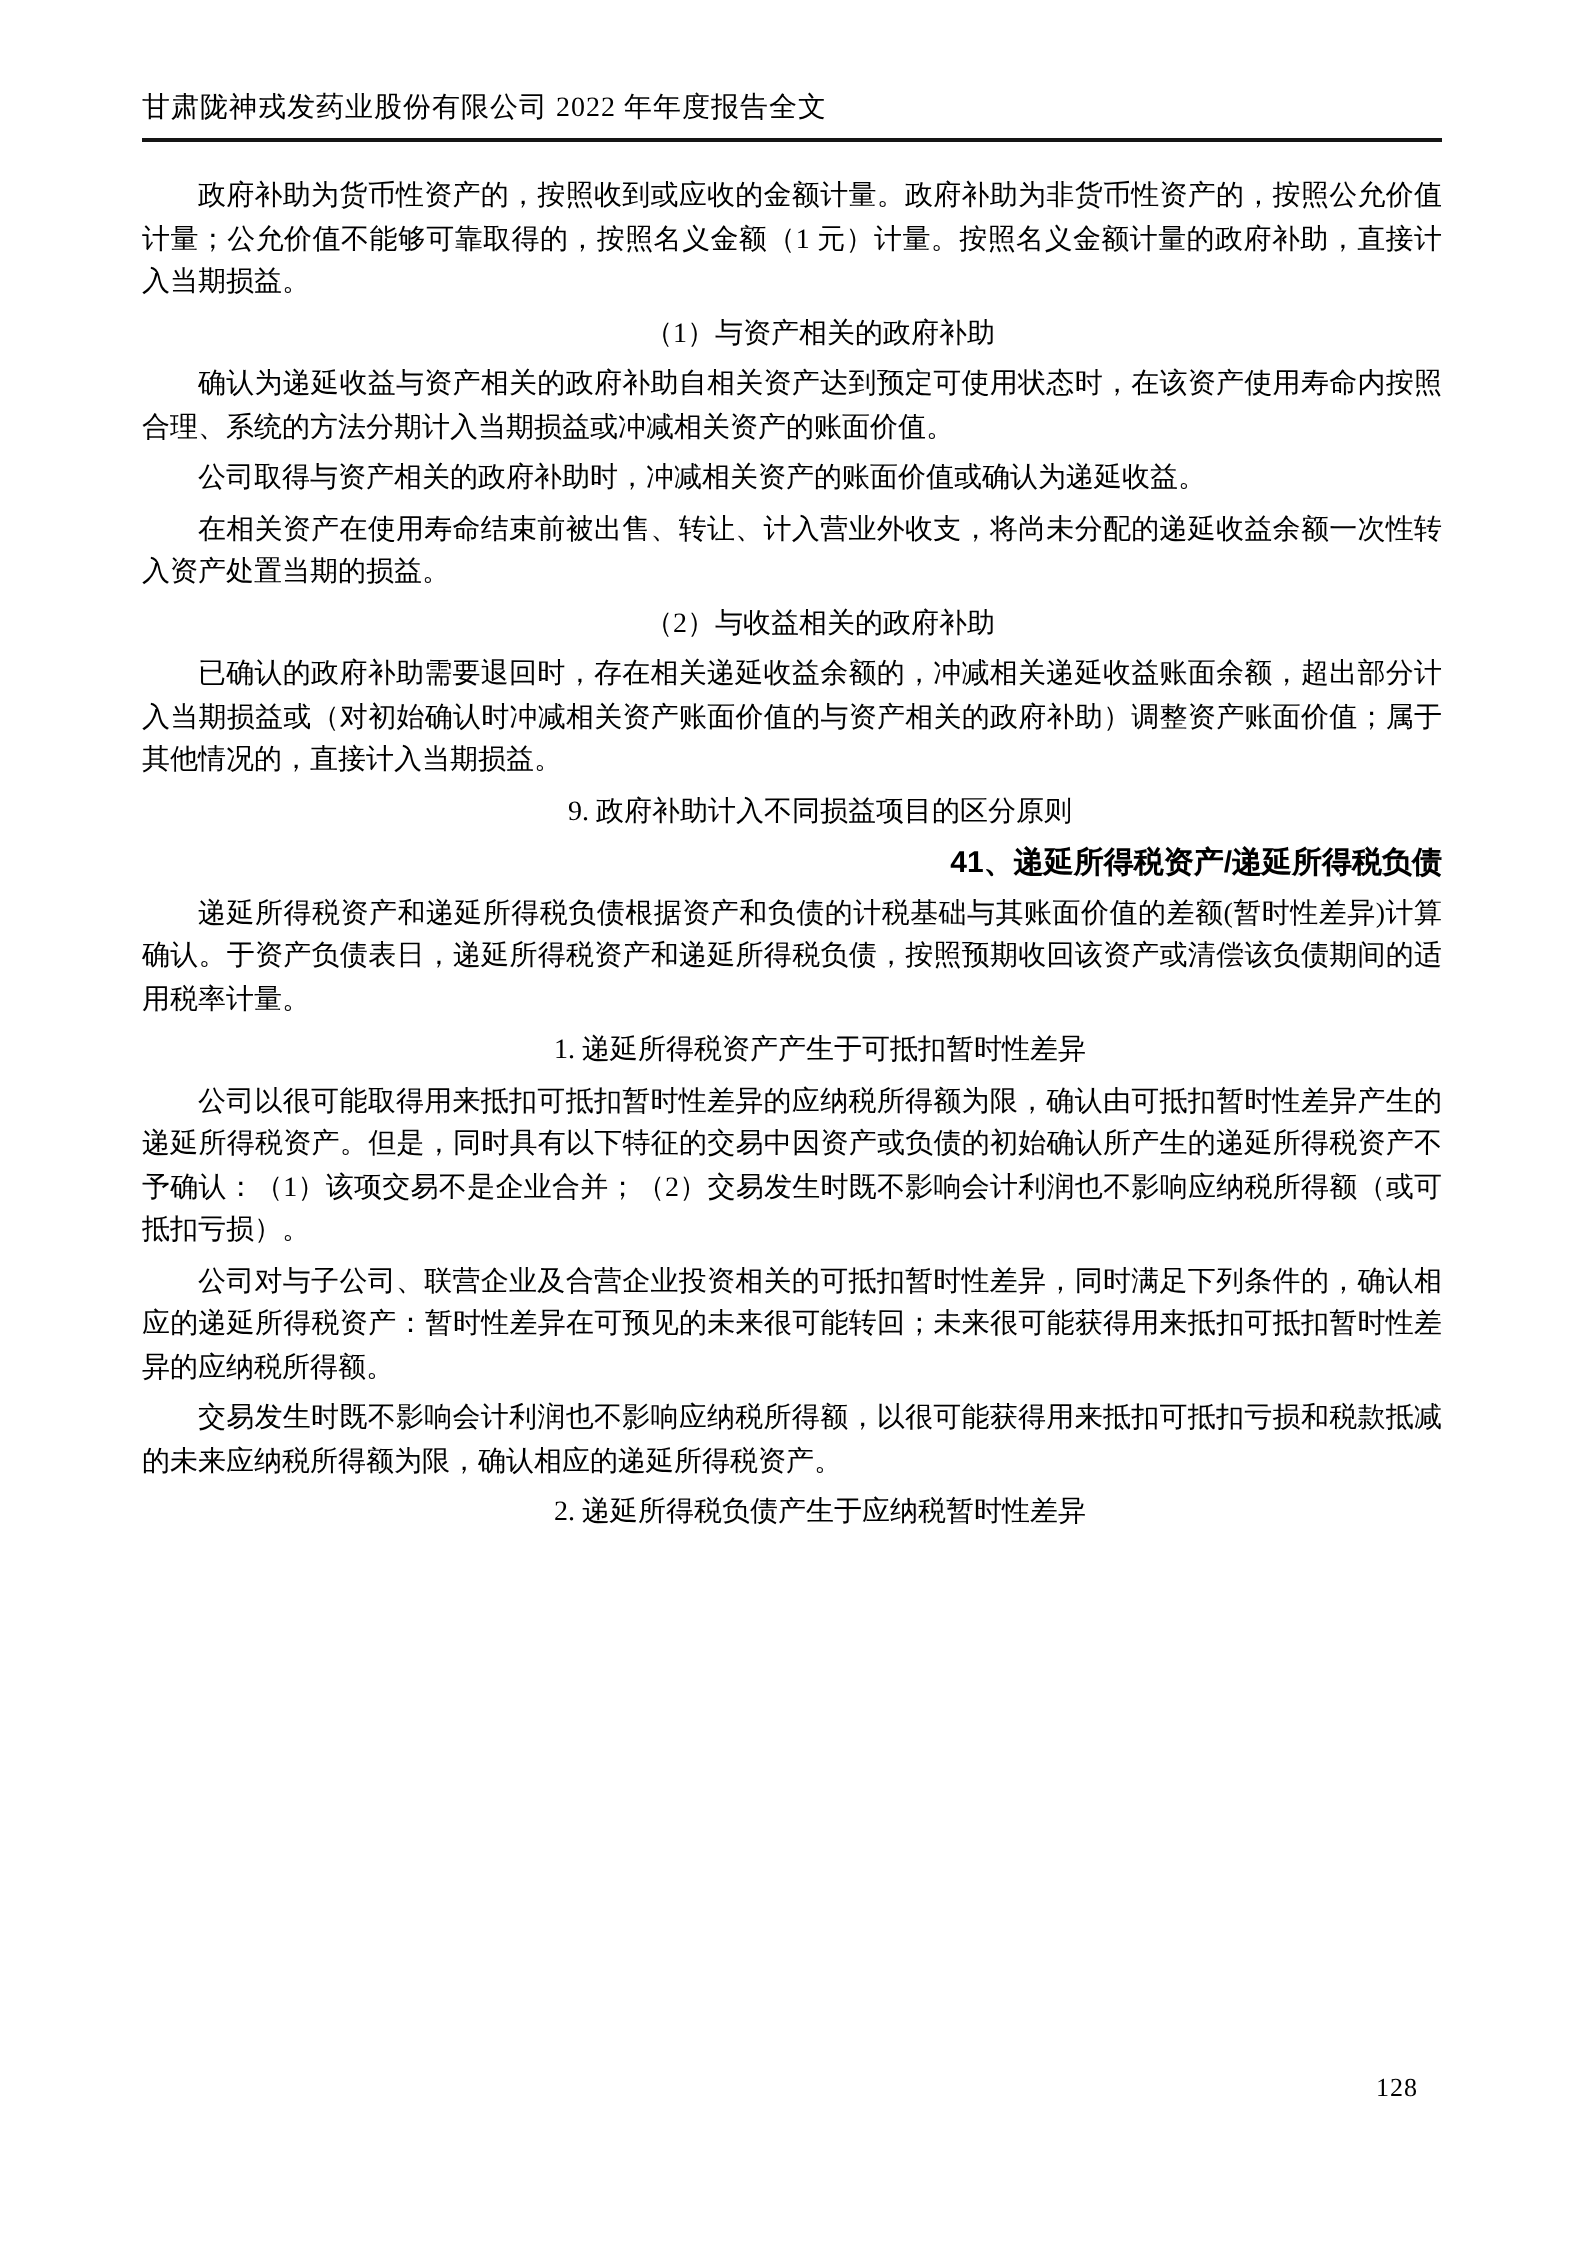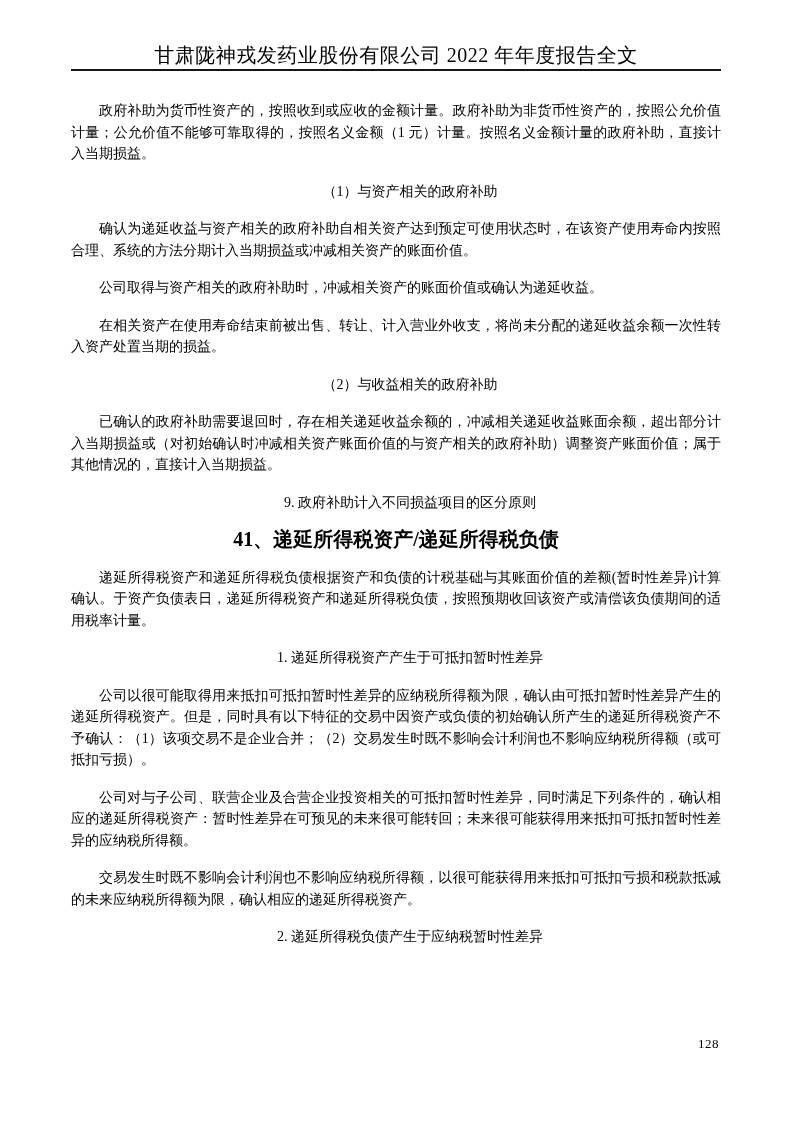--- a/index.html
+++ b/index.html
@@ -9,52 +9,52 @@
     height: 1122px;
     margin: 0 auto;
     background: #ffffff;
     color: #000000;
     font-family: "Liberation Serif", "DejaVu Serif", serif;
     box-sizing: border-box;
     padding: 46px 72px 0 71px;
     overflow: hidden;
   }
   .header-title {
-    text-align: center;
-    font-size: 20px;
+    text-align: left;
+    font-size: 14px;
     line-height: 18px;
     margin-bottom: 5px;
     letter-spacing: 0.5px;
     white-space: nowrap;
   }
   .header-rule {
     border-bottom: 2px solid #151515;
     height: 0;
   }
   .doc {
     padding-top: 13px;
     font-size: 14px;
     line-height: 21.5px;
     text-align: justify;
   }
-  .doc p { margin: 16px 0; }
+  .doc p { margin: 4px 0; }
   .indent { text-indent: 2em; }
   .noindent { text-indent: 0; }
   .subhead { text-indent: 2em; text-align: center; }
   .heading {
-    font-family: Liberation Serif, serif;
+    font-family: Liberation Sans, sans-serif;
     font-weight: bold;
-    font-size: 20px;
+    font-size: 15px;
     margin: 20px 0;
-    text-align: center;
+    text-align: right;
     text-indent: 0;
   }
   .page-number {
     position: absolute;
-    right: 74px;
+    right: 84px;
     top: 1036px;
     font-size: 13px;
     letter-spacing: 0.5px;
   }
 </style>
 </head>
 <body>
 
 <div class="page">
 

